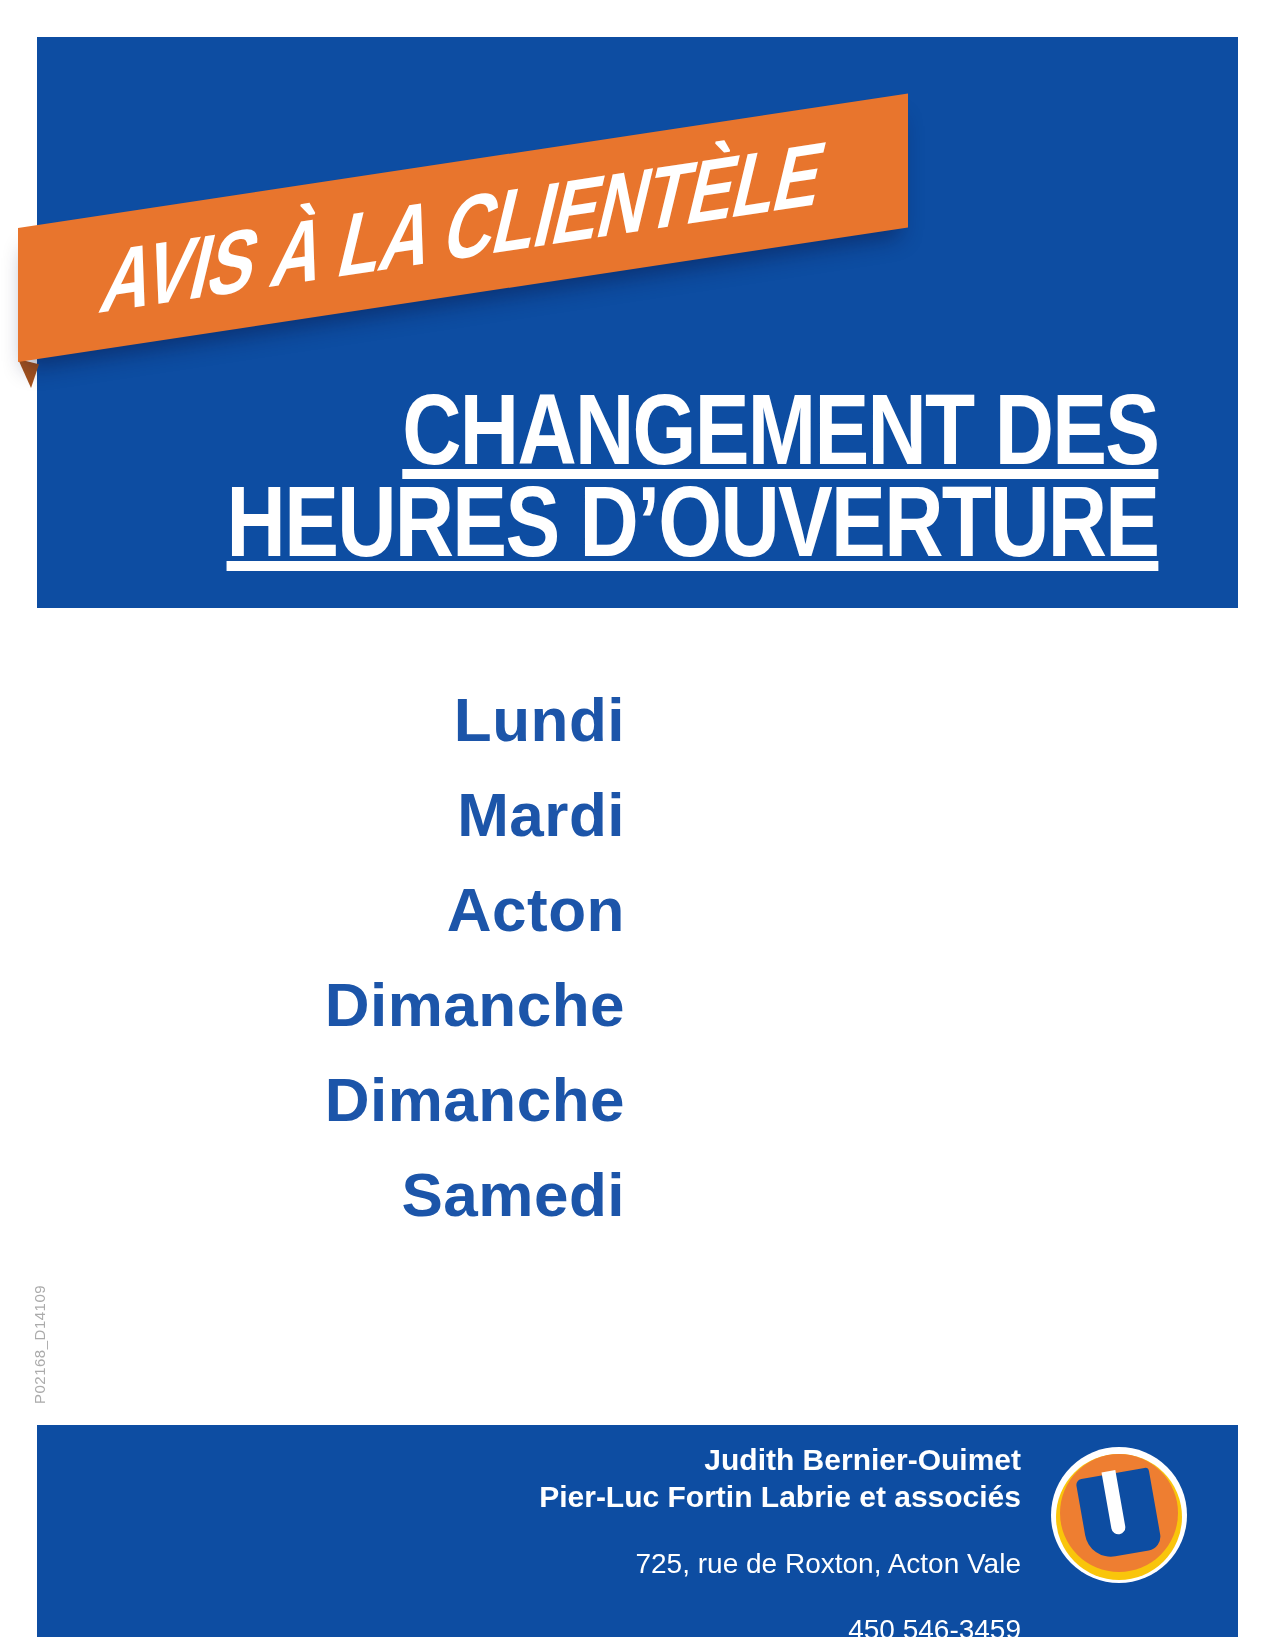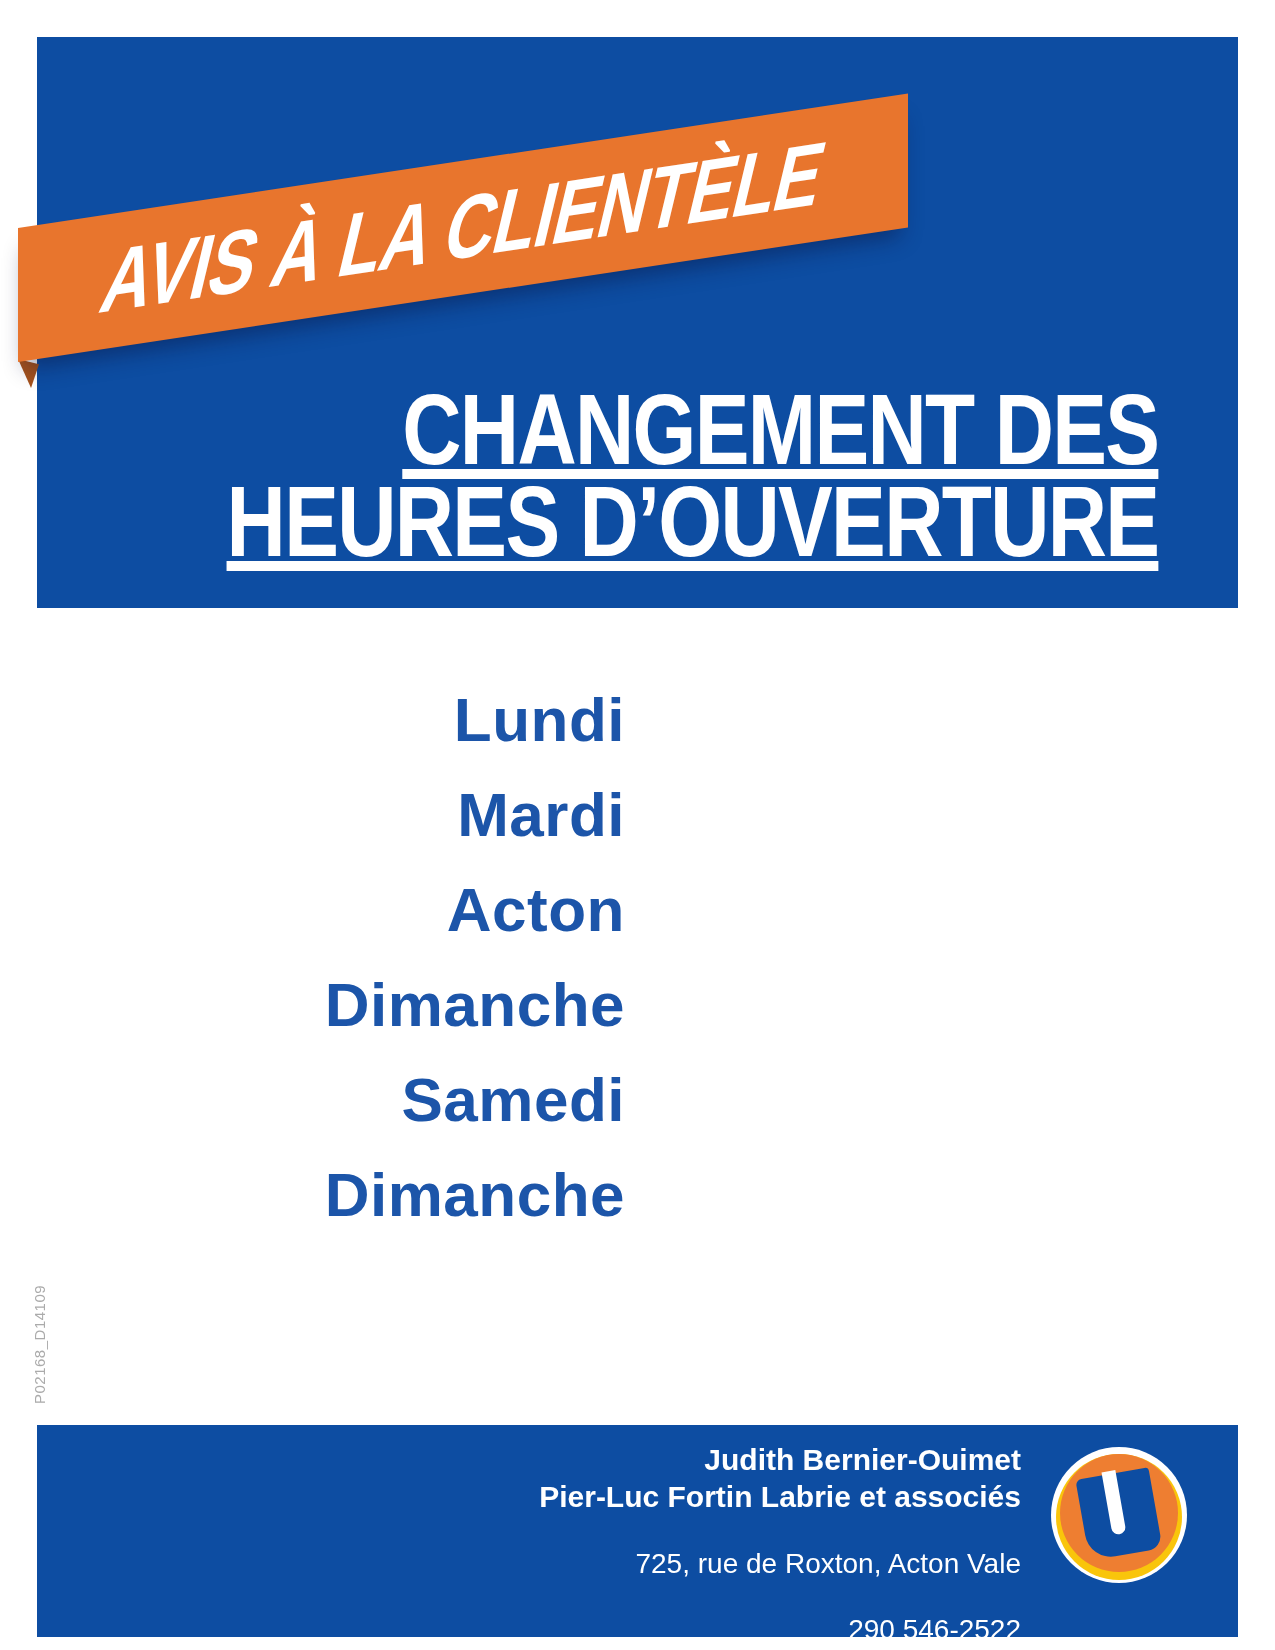--- a/index.html
+++ b/index.html
@@ -110,32 +110,32 @@
   <div class="headline">
     <div class="hl-line">CHANGEMENT DES</div>
     <div class="hl-line">HEURES D’OUVERTURE</div>
   </div>
 
   <div class="days">
     <div class="day">Lundi</div>
     <div class="day">Mardi</div>
     <div class="day">Acton</div>
     <div class="day">Dimanche</div>
+    <div class="day">Dimanche</div>
     <div class="day">Samedi</div>
-    <div class="day">Dimanche</div>
   </div>
 
   <div class="print-code">P02168_D14109</div>
 
   <div class="footer">
     <div class="footer-text">
       <div class="ft-bold">Judith Bernier-Ouimet</div>
       <div class="ft-bold">Pier-Luc Fortin Labrie et associés</div>
       <div class="ft-normal">725, rue de Roxton, Acton Vale</div>
-      <div class="ft-normal">290 546-2522</div>
+      <div class="ft-normal">450 546-3459</div>
     </div>
 
     <div class="logo">
       <div class="logo-white-ring"></div>
       <div class="logo-yellow-ring"></div>
       <div class="logo-orange-ring"></div>
       <div class="logo-inner-disc"></div>
       <div class="logo-u">
         <div class="u-body"></div>
         <div class="u-slot"></div>

